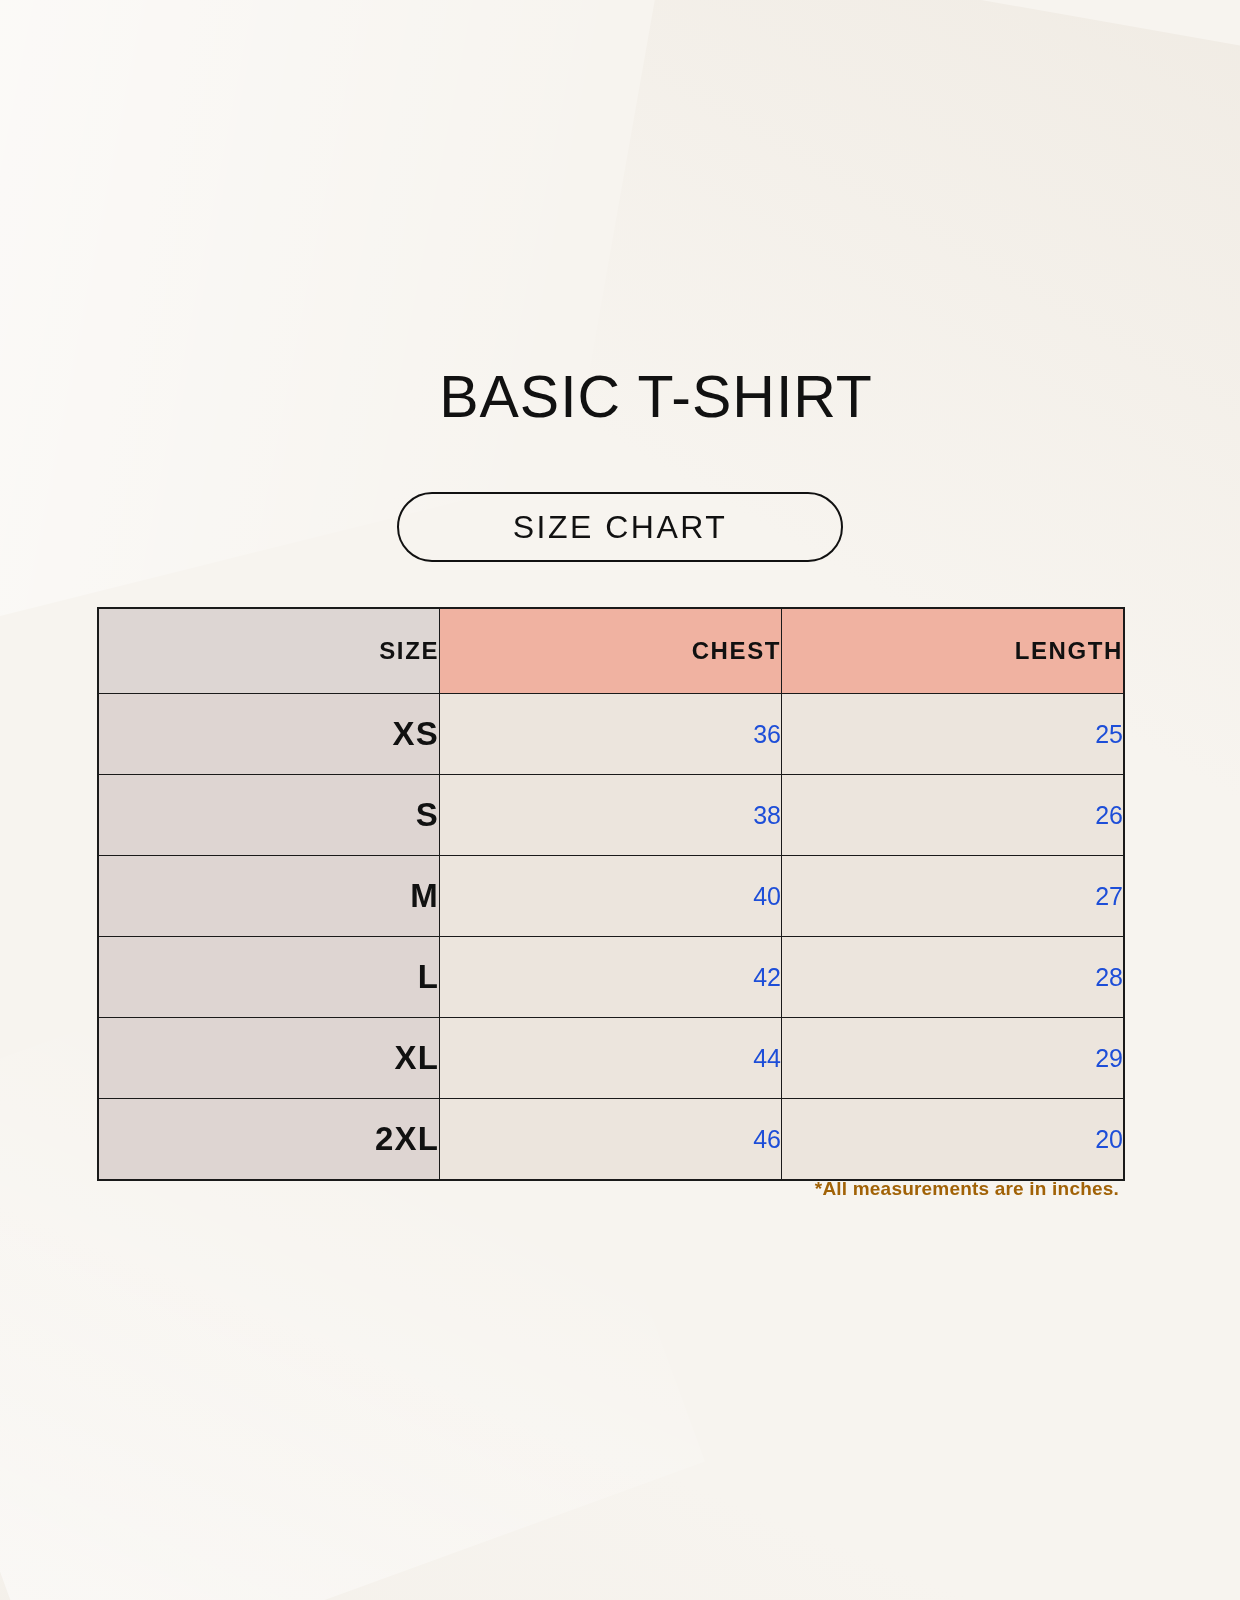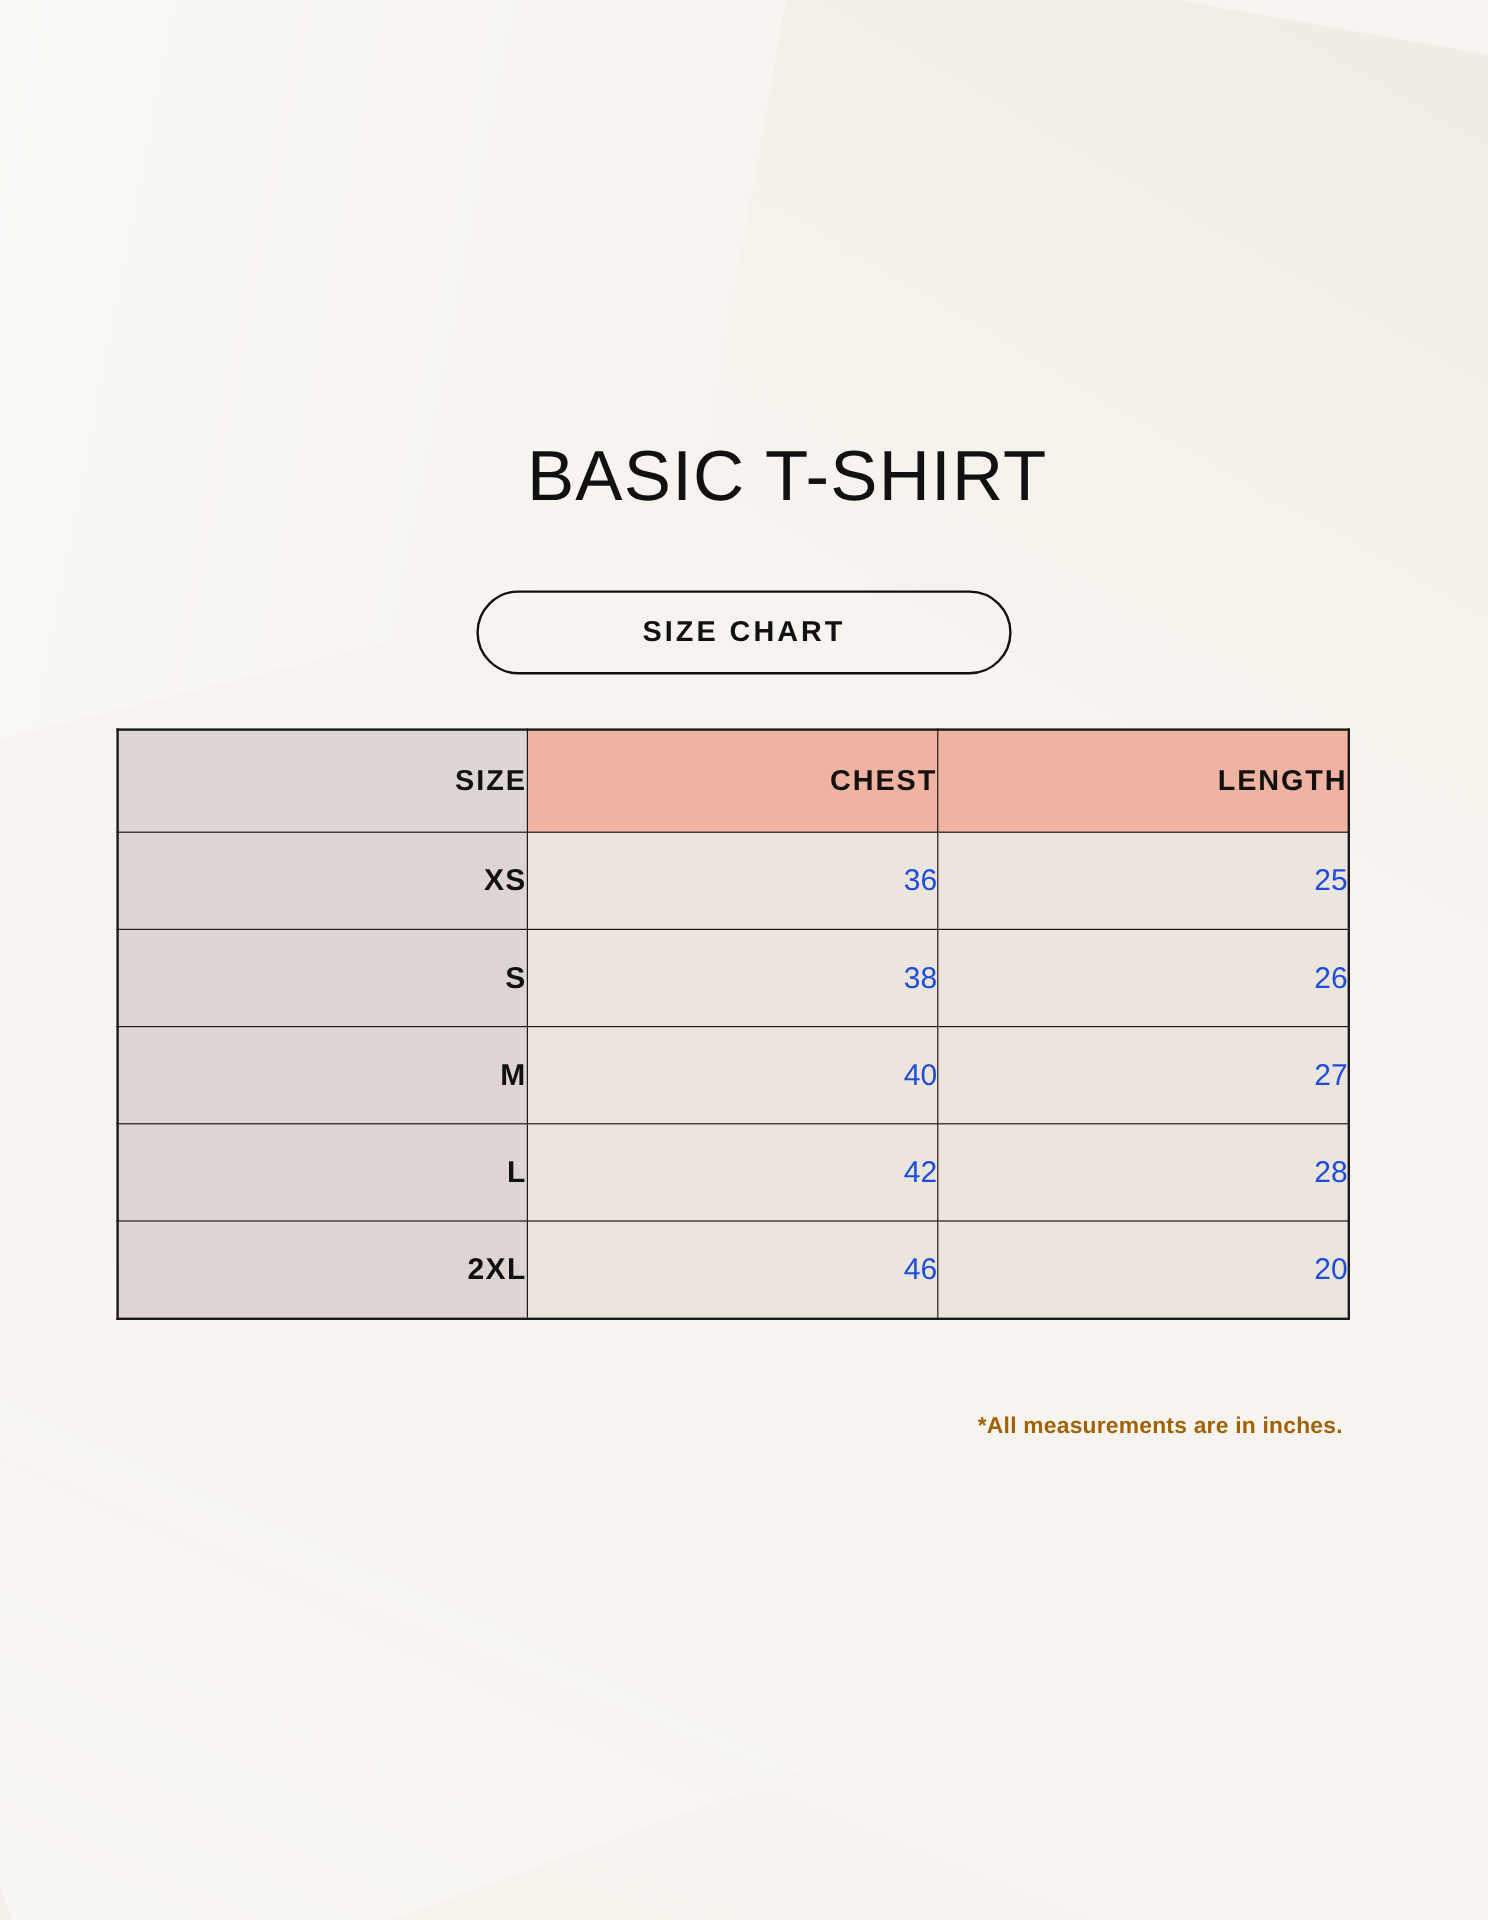--- a/index.html
+++ b/index.html
@@ -82,22 +82,22 @@
     height: 70px;
     border: 2.5px solid #111111;
     border-radius: 36px;
     display: flex;
     align-items: center;
     justify-content: center;
     box-sizing: border-box;
     background: transparent;
   }
   .badge-label {
-    font-size: 24px;
-    font-weight: 700;
+    font-size: 32px;
+    font-weight: 400;
     letter-spacing: 2.5px;
     color: #111111;
   }
 
   .table-wrap {
     position: absolute;
     top: 607px;
     left: 97px;
     width: 1022px;
   }
@@ -121,21 +121,21 @@
     font-weight: 700;
     letter-spacing: 1.6px;
     color: #111111;
   }
   th.h-size { background: #ddd6d3; width: 340px; }
   th.h-chest { background: #f0b2a1; width: 341px; }
   th.h-length { background: #f0b2a1; width: 341px; }
 
   td.c-size {
     background: #ded5d2;
-    font-size: 25px;
+    font-size: 33px;
     font-weight: 700;
     letter-spacing: 1.2px;
     color: #111111;
   }
   td.c-val {
     background: #ece5dd;
     font-size: 25px;
     font-weight: 400;
     color: #1d4ed8;
   }
@@ -192,20 +192,25 @@
           <td class="c-size">M</td>
           <td class="c-val">40</td>
           <td class="c-val">27</td>
         </tr>
         <tr>
           <td class="c-size">L</td>
           <td class="c-val">42</td>
           <td class="c-val">28</td>
         </tr>
         <tr>
+          <td class="c-size">XL</td>
+          <td class="c-val">44</td>
+          <td class="c-val">29</td>
+        </tr>
+        <tr>
           <td class="c-size">2XL</td>
           <td class="c-val">46</td>
           <td class="c-val">20</td>
         </tr>
       </tbody>
     </table>
   </div>
 
   <div class="footnote">*All measurements are in inches.</div>
 

